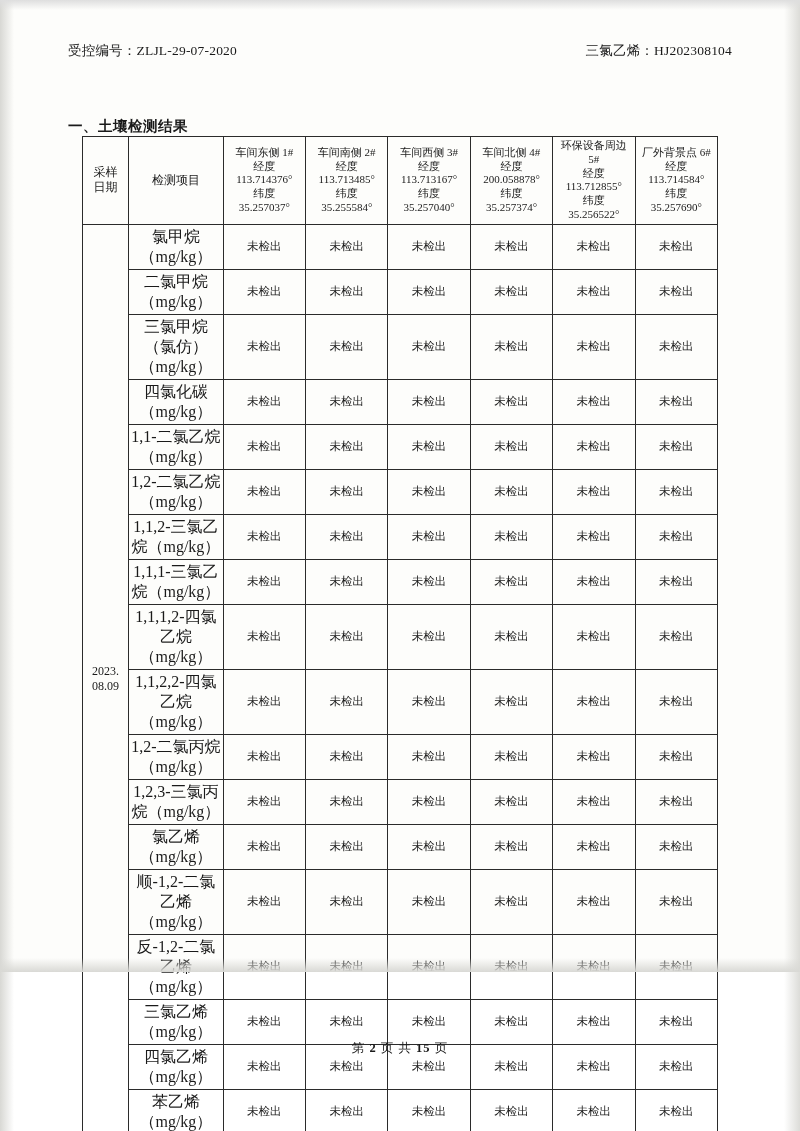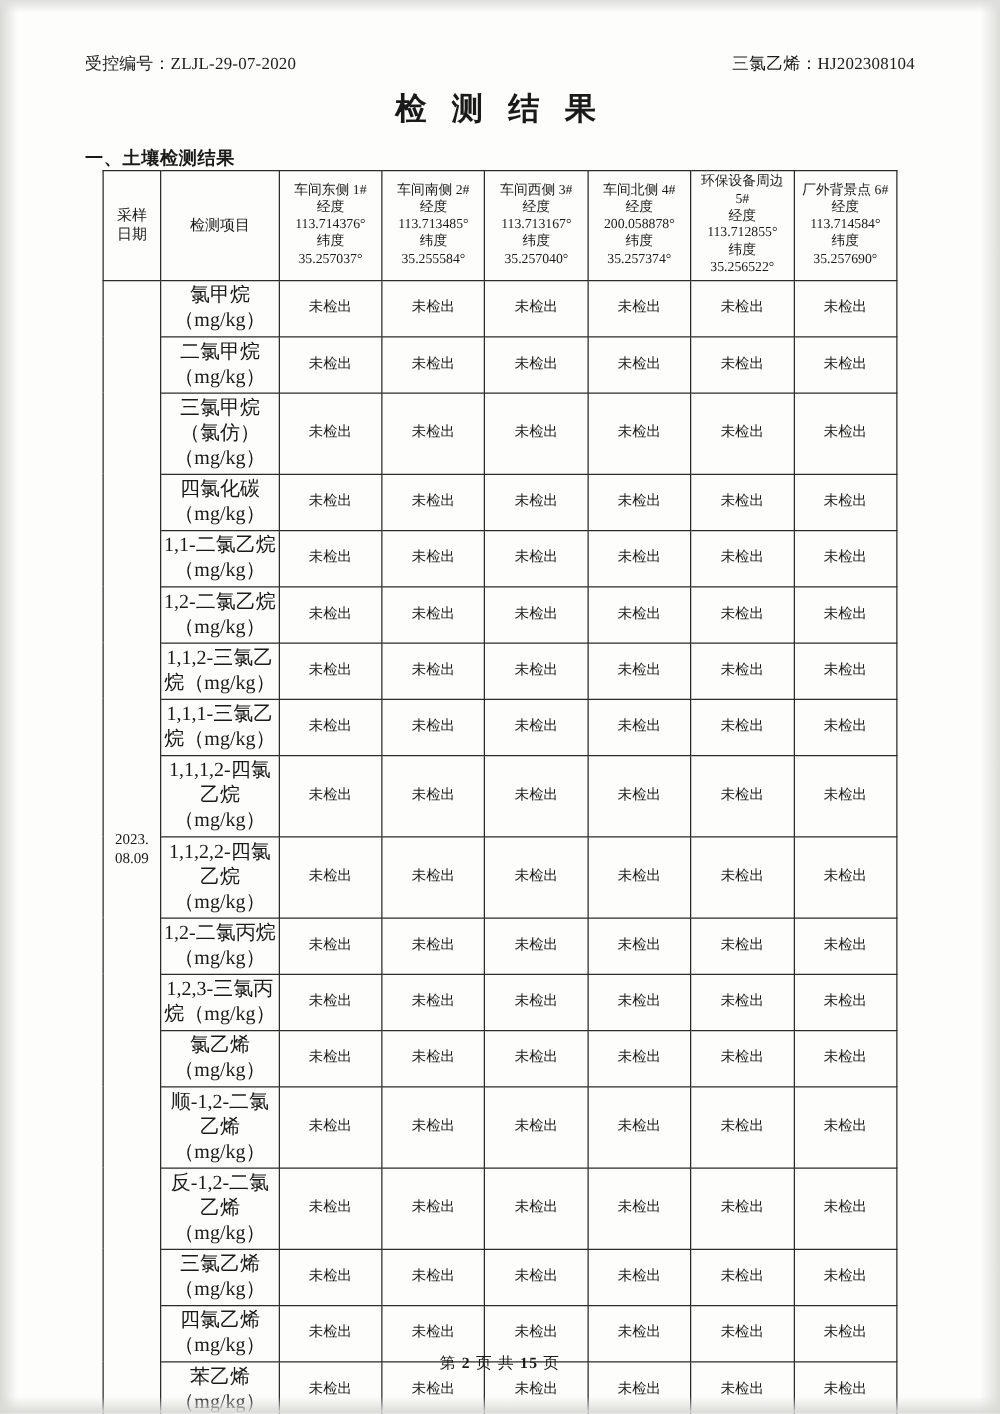--- a/index.html
+++ b/index.html
@@ -11,21 +11,21 @@
     height: 1131px;
     background: #ffffff;
     font-family: "Liberation Serif", "DejaVu Serif", serif;
     color: #1a1a1a;
     position: relative;
     overflow: hidden;
   }
   .page {
     position: absolute;
     left: 0; top: 0;
-    width: 800px; height: 1131px;
+    width: 800px; height: 972px;
     background: #fdfdfb;
   }
   .header-row {
     position: absolute;
     top: 42px;
     left: 68px;
     width: 664px;
     display: flex;
     justify-content: space-between;
     align-items: baseline;
@@ -102,21 +102,20 @@
     line-height: 1.5;
   }
   .footer {
     position: absolute;
     top: 1040px;
     left: 0;
     width: 800px;
     text-align: center;
     font-size: 12.5px;
     letter-spacing: 1px;
-    margin-top: 42px;
   }
   .footer .fnum { font-weight: bold; }
   .edge-shadow-left {
     position: absolute;
     left: 0; top: 0;
     width: 14px; height: 1131px;
     background: linear-gradient(to right, #d8d8d4, rgba(255,255,255,0));
     pointer-events: none;
   }
   .edge-shadow-right {
@@ -144,21 +143,20 @@
 </head>
 <body>
 
 <div class="page">
 
   <div class="header-row">
     <div class="hdr-item">受控编号：ZLJL-29-07-2020</div>
     <div class="hdr-item">三氯乙烯：HJ202308104</div>
   </div>
 
-  <div class="doc-title">检 测 结 果</div>
 
   <div class="section-title">一、土壤检测结果</div>
 
   <table class="result-table">
     <colgroup>
       <col class="col-date">
       <col class="col-item">
       <col class="col-site">
       <col class="col-site">
       <col class="col-site">

